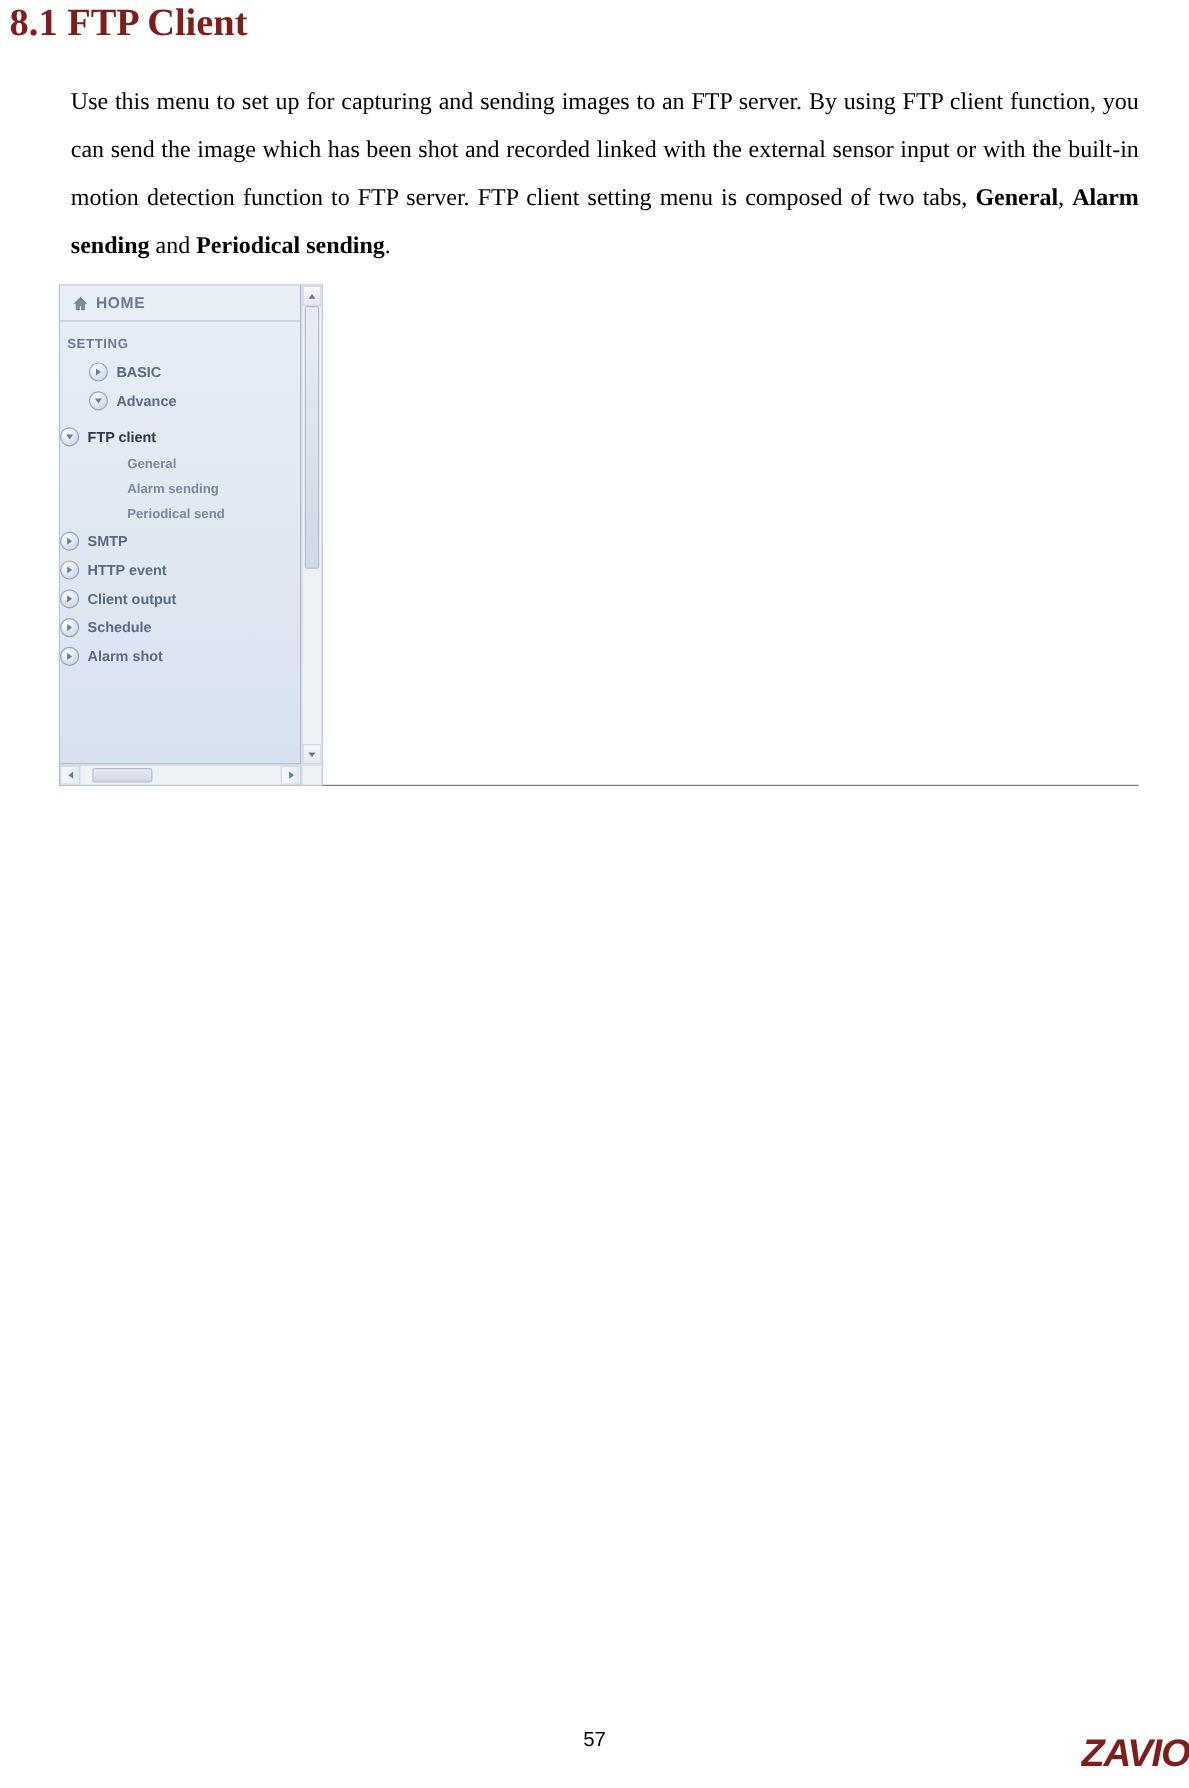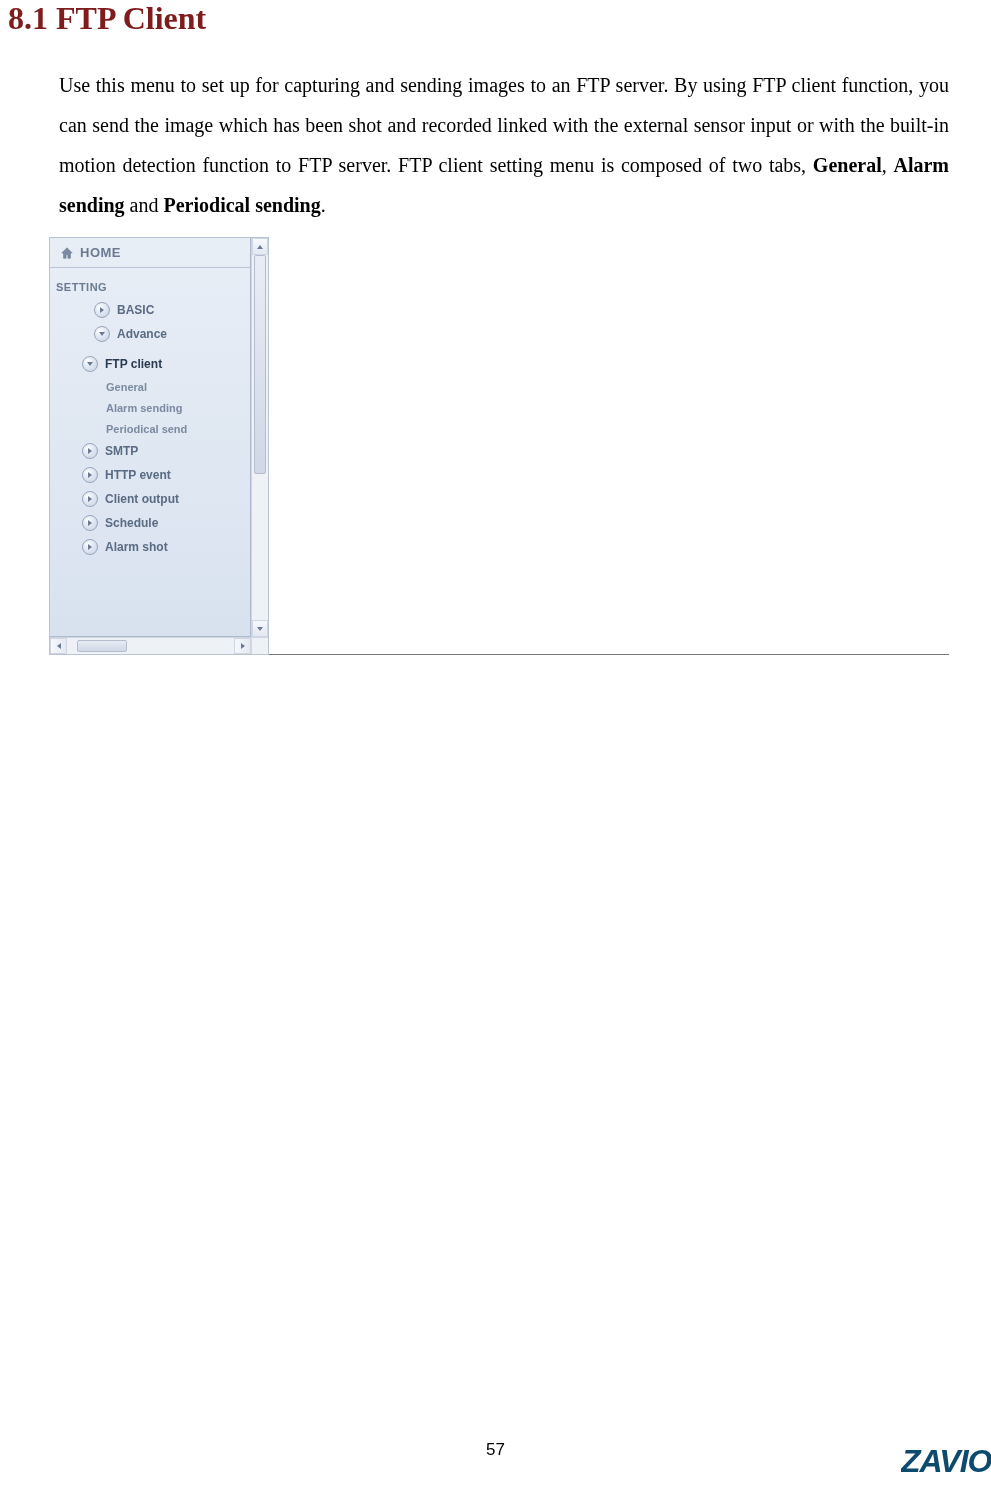--- a/index.html
+++ b/index.html
@@ -103,22 +103,22 @@
       display: flex;
       align-items: center;
       justify-content: center;
       margin-right: 7px;
       flex-shrink: 0;
     }
     .chevron-btn svg {
       width: 8px;
       height: 8px;
     }
-    .lvl1 { padding-left: 24px; margin-left: 20px; }
-    .lvl2 { padding-left: 32px; }
+    .lvl1 { padding-left: 24px; }
+    .lvl2 { }
     .lvl3 { padding-left: 56px; height: 21px; }
     .item-text { color: #5a6b84; font-weight: bold; font-size: 12px; }
     .item-text-sub { color: #7a8aa0; font-size: 11px; font-weight: bold; }
     .selected { color: #2a3a52; }
 
     
     .vscroll {
       position: absolute;
       right: 0;
       top: 0;
@@ -194,21 +194,21 @@
       font-size: 17px;
       color: #000;
     }
     .footer-logo {
       position: absolute;
       bottom: 10px;
       right: 0;
       font-family: Arial, sans-serif;
       font-weight: 900;
       font-size: 32px;
-      color: #0c4a6e;
+      color: #7f1d1d;
       letter-spacing: -1px;
       font-style: italic;
       overflow: hidden;
       width: 90px;
       white-space: nowrap;
     }
   </style>
 </head>
 <body>
 

